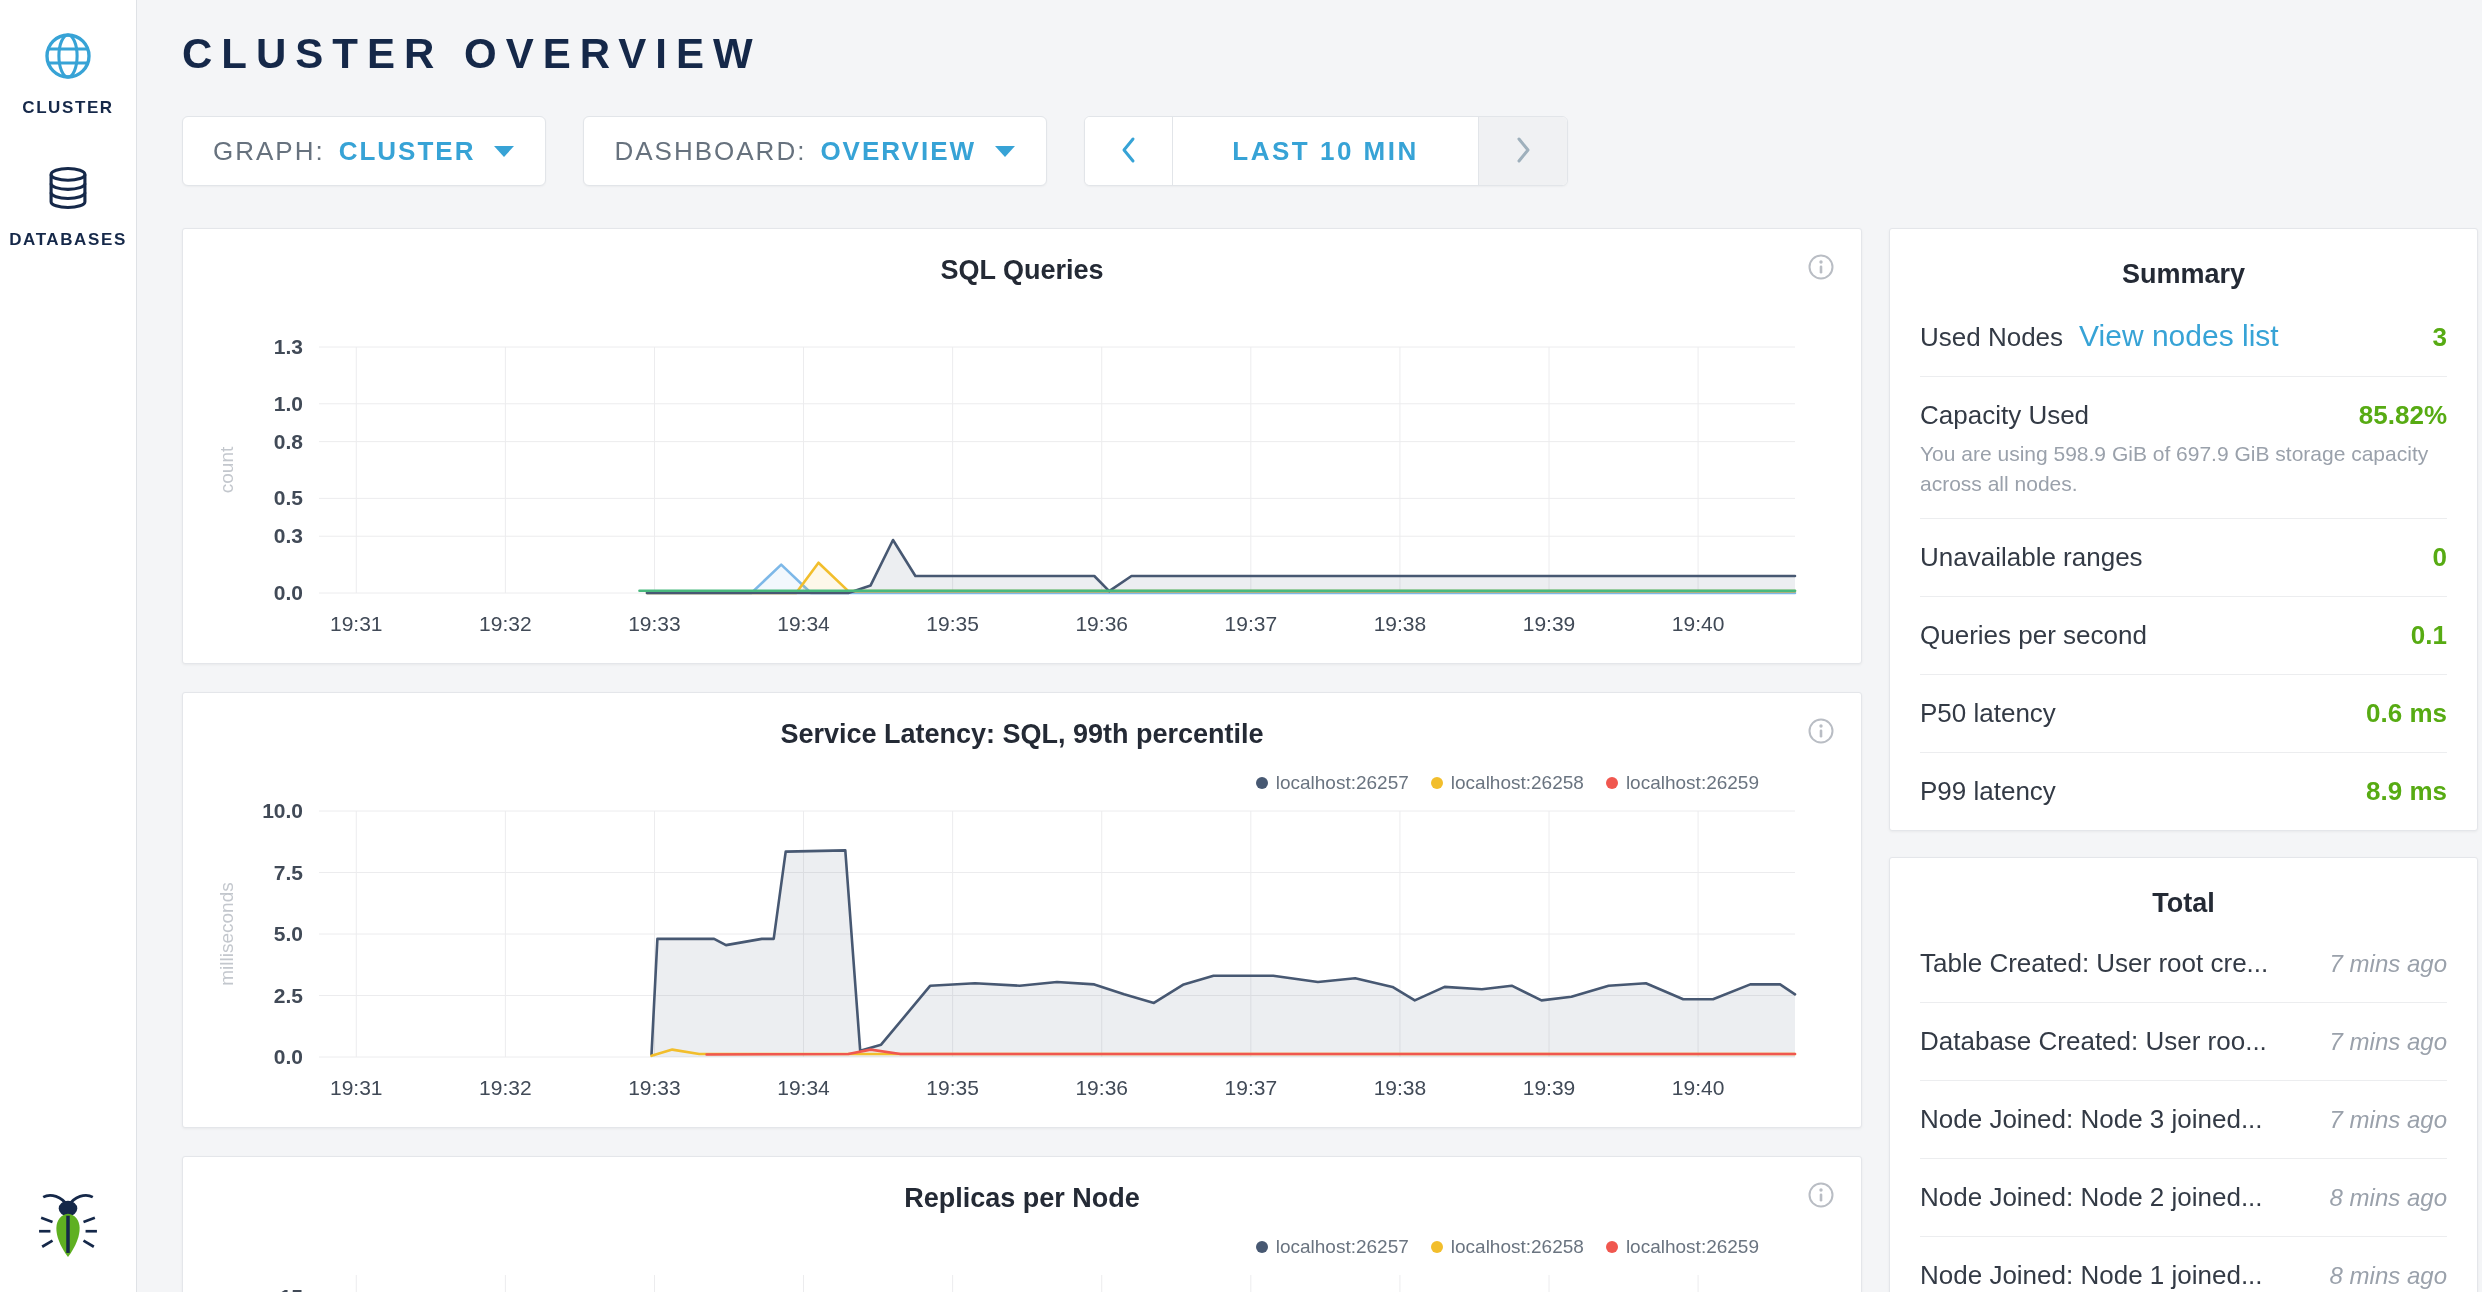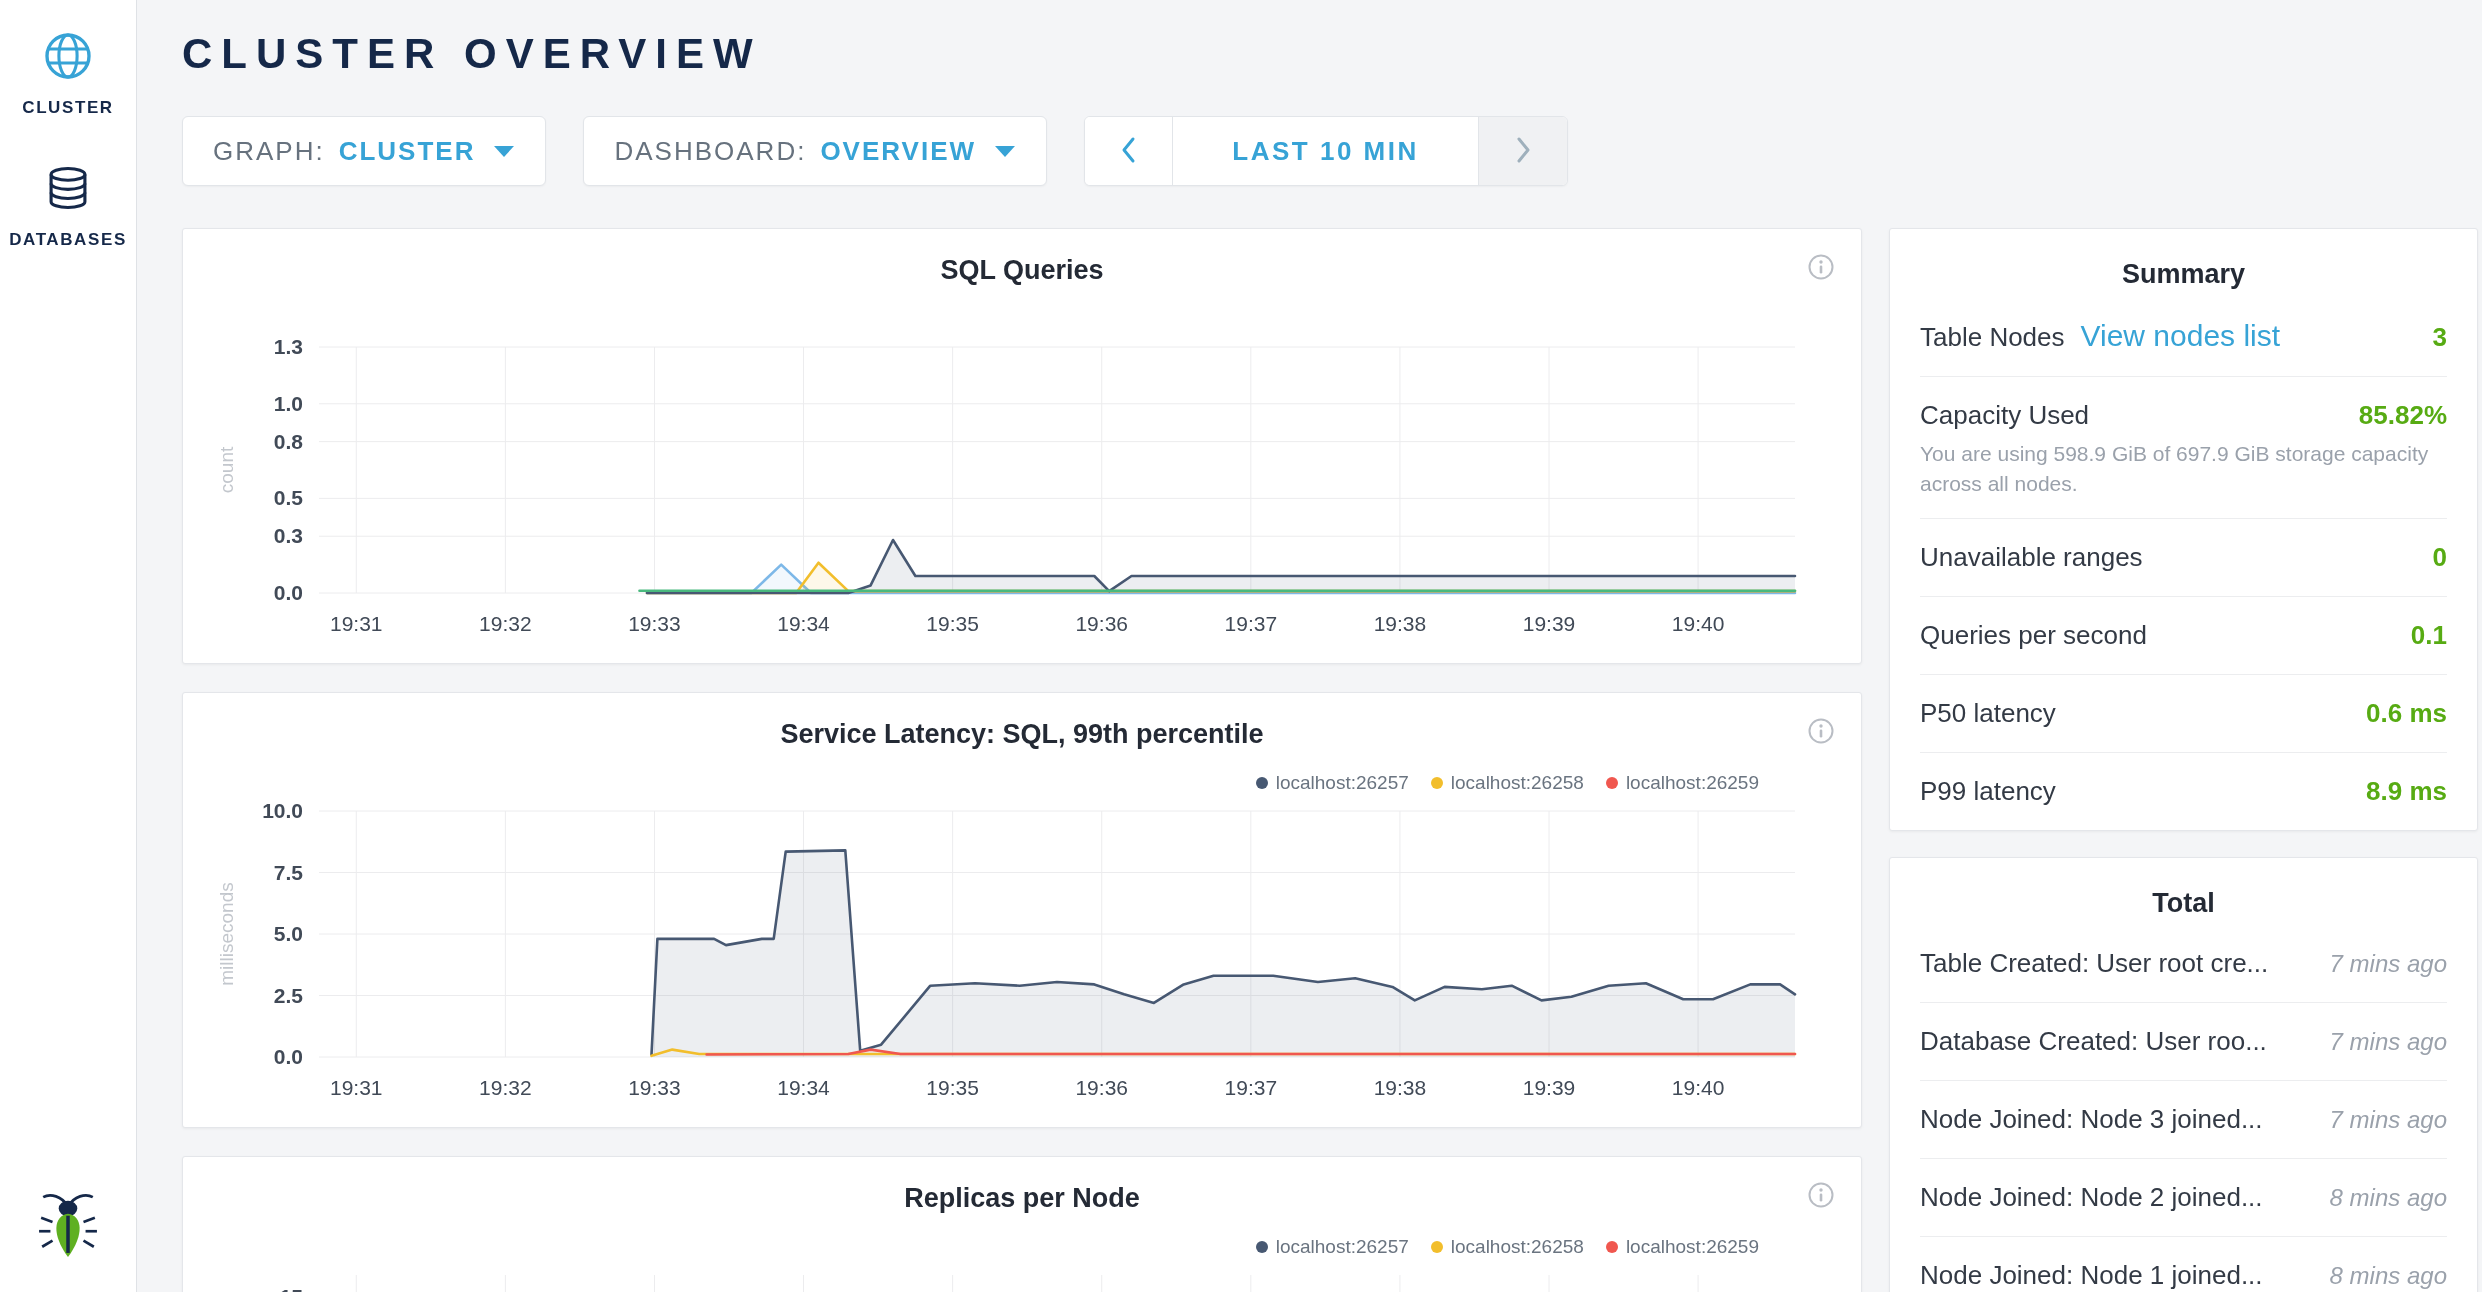--- a/index.html
+++ b/index.html
@@ -348,21 +348,21 @@
 
       </div>
 
       <div class="side-col">
 
         <section class="card side-card">
           <div class="side-title">Summary</div>
 
           <div class="sum-row">
             <span class="sum-row-left">
-              <span>Table Nodes</span>
+              <span>Used Nodes</span>
               <a class="sum-link">View nodes list</a>
             </span>
             <span class="sum-value">3</span>
           </div>
 
           <div class="sum-block">
             <div class="toprow">
               <span>Capacity Used</span>
               <span class="sum-value">85.82%</span>
             </div>

